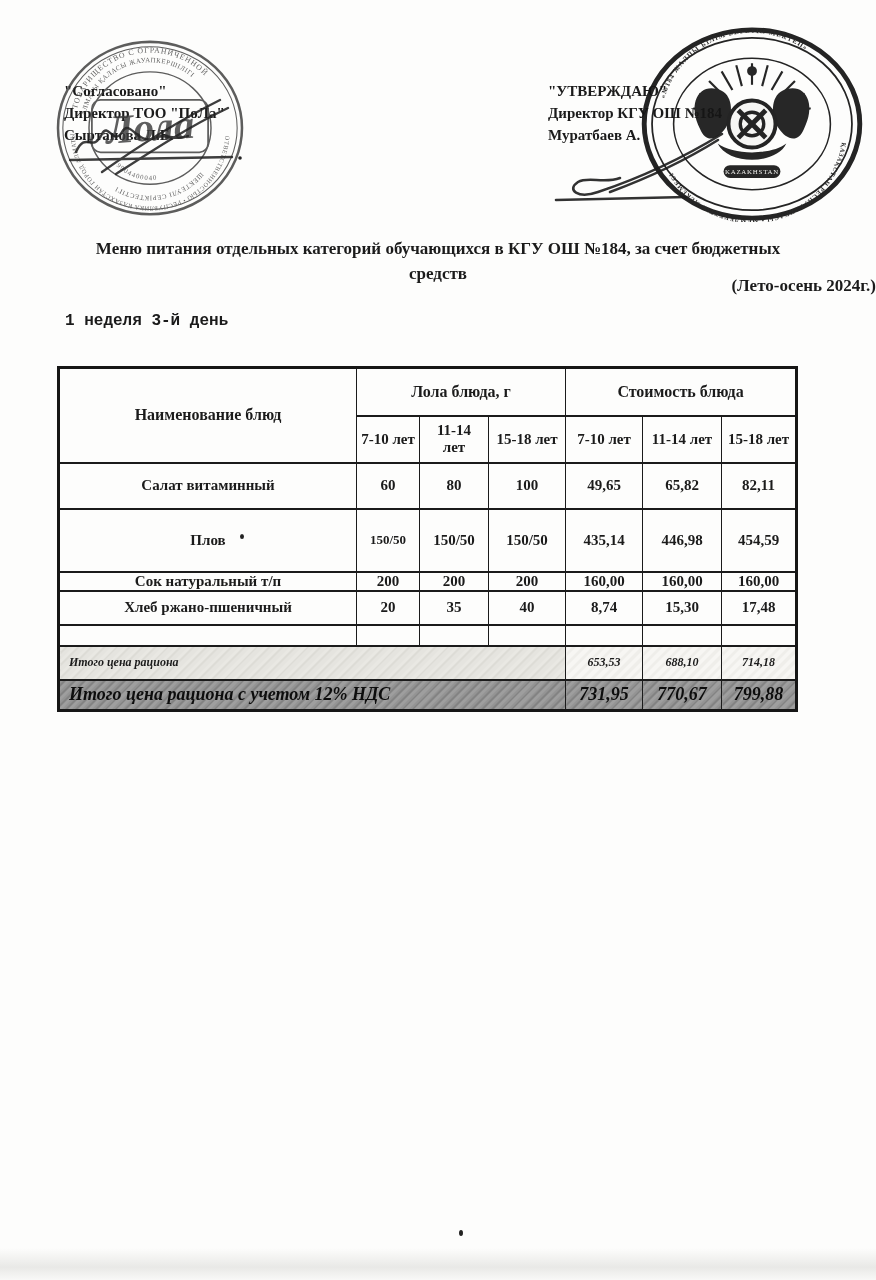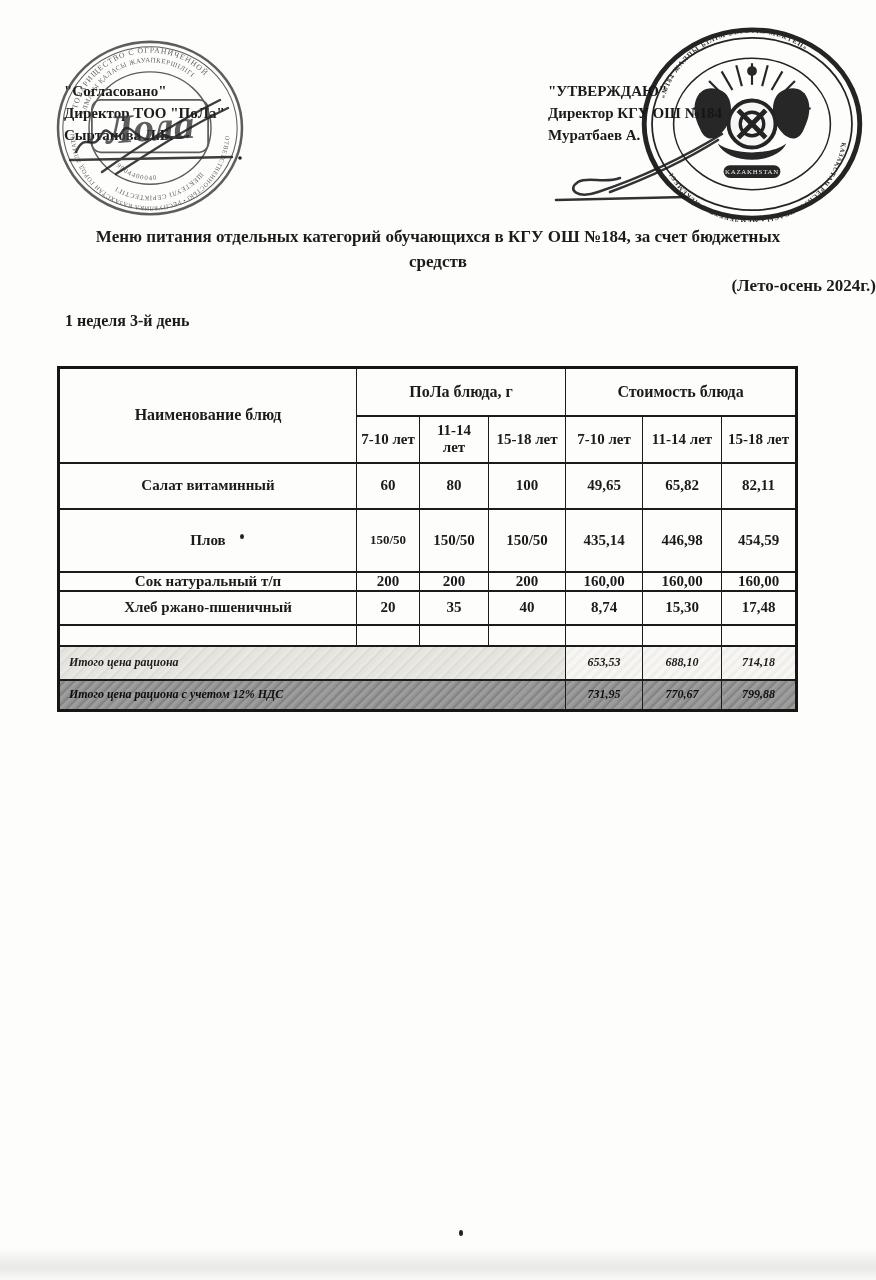--- a/index.html
+++ b/index.html
@@ -11,23 +11,23 @@
   }
   .abs{position:absolute;}
   
   .approve{font-weight:700;font-size:15px;line-height:22px;white-space:nowrap;}
   .approve div{margin:0;}
   
   .stamp{opacity:.82;}
   .stamp-right{opacity:.92;}
   
   .title{top:220px;left:0;right:0;text-align:center;font-weight:700;font-size:17px;line-height:25px;}
-  .title .inner{width:745px;margin:4px auto;}
+  .title .inner{width:745px;margin:16px auto;}
   .season{top:276px;left:0;right:0;text-align:right;font-weight:700;font-size:17px;}
-  .week{top:312px;left:65px;font-weight:700;font-size:16px;}
+  .week{top:312px;left:65px;font-weight:700;font-size:16px;font-family:Liberation Mono, monospace;}
   
   table.menu{
     position:absolute;left:57px;top:366px;width:738px;
     border-collapse:collapse;table-layout:fixed;
     border:3px solid #161616;
   }
   table.menu td,table.menu th{
     border:1.6px solid #1b1b1b;
     border-top-width:2.8px;
     padding:0 4px;vertical-align:middle;text-align:center;
@@ -38,21 +38,21 @@
   th.name{text-align:center;padding-left:4px;margin-left:32px;}
   .nowrap{white-space:nowrap;}
   tr.r-plov td.out0{font-size:13px;}
   tr.totals1 td{font-style:italic;font-size:12px;}
   tr.totals1 td.tlabel{
     text-align:left;padding-left:9px;
     background:repeating-linear-gradient(135deg,#e9e8e3 0 3px,#dddcd6 3px 5px,#e5e4df 5px 9px);
   }
   tr.totals1 td.tnum{background:repeating-linear-gradient(135deg,#f7f6f3 0 4px,#efeeea 4px 7px);}
   tr.totals2 td{
-    font-style:italic;font-size:12px;color:#0d0d0d;
+    font-style:italic;font-size:18px;color:#0d0d0d;
     background:repeating-linear-gradient(135deg,#949494 0 2px,#838383 2px 4px,#9e9e9e 4px 7px);
   }
   tr.totals2 td.tlabel{text-align:left;padding-left:9px;}
   
   .speck{background:#222;border-radius:50%;}
   .bottom-haze{
     left:0;right:0;top:1248px;height:32px;
     background:linear-gradient(180deg,rgba(210,210,206,0) 0%,rgba(208,208,204,.45) 60%,rgba(230,230,228,.2) 100%);
   }
   svg text{font-family:"Liberation Serif","DejaVu Serif",serif;}
@@ -173,21 +173,21 @@
       <col style="width:63px">
       <col style="width:69px">
       <col style="width:77px">
     <col style="width:77px">
       <col style="width:79px">
       <col style="width:75px">
   </colgroup>
   <tbody>
     <tr style="height:48px">
       <th class="name" rowspan="2">Наименование блюд</th>
-      <th colspan="3">ПоЛа блюда, г</th>
+      <th colspan="3">Лола блюда, г</th>
       <th colspan="3">Стоимость блюда</th>
     </tr>
     <tr style="height:47px">
       <th style="font-size:15px">7-10 лет</th>
       <th style="font-size:15px">11-14 лет</th>
       <th style="font-size:15px" class="nowrap">15-18 лет</th>
       <th style="font-size:15px" class="nowrap">7-10 лет</th>
       <th style="font-size:15px">11-14 лет</th>
       <th style="font-size:15px" class="nowrap">15-18 лет</th>
     </tr>

